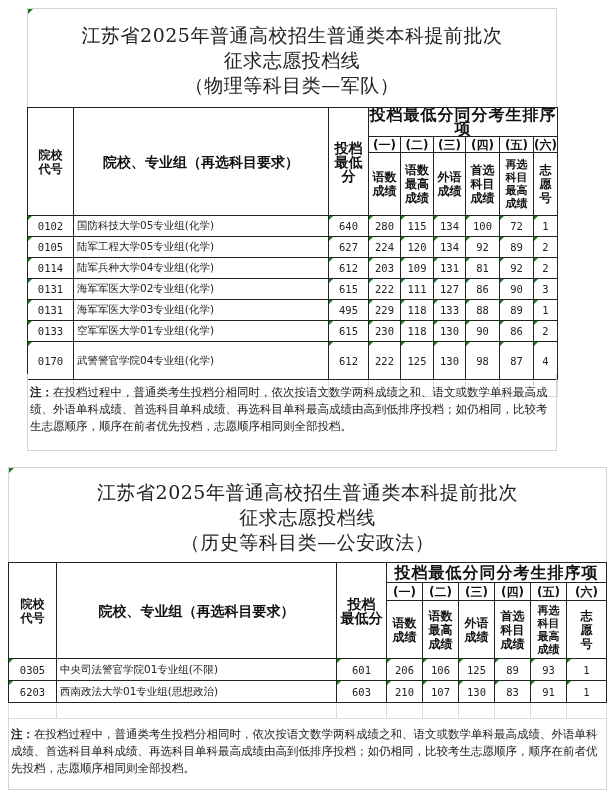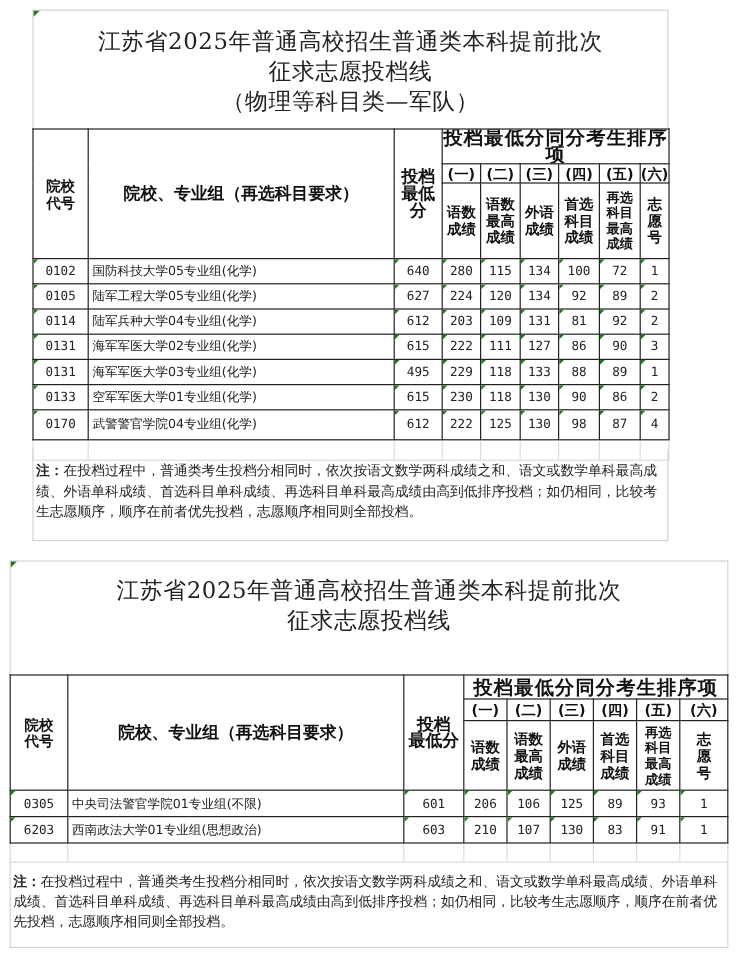--- a/index.html
+++ b/index.html
@@ -156,21 +156,21 @@
       <td><span class="tri"></span><span>0133</span></td>
       <td class="name">空军军医大学01专业组(化学)</td>
       <td><span class="tri"></span><span>615</span></td>
       <td><span class="tri"></span><span>230</span></td>
       <td><span class="tri"></span><span>118</span></td>
       <td><span class="tri"></span><span>130</span></td>
       <td><span class="tri"></span><span>90</span></td>
       <td><span class="tri"></span><span>86</span></td>
       <td><span class="tri"></span><span>2</span></td>
     </tr>
-    <tr style="height:25px">
+    <tr style="height:38px">
       <td><span class="tri"></span><span>0170</span></td>
       <td class="name">武警警官学院04专业组(化学)</td>
       <td><span class="tri"></span><span>612</span></td>
       <td><span class="tri"></span><span>222</span></td>
       <td><span class="tri"></span><span>125</span></td>
       <td><span class="tri"></span><span>130</span></td>
       <td><span class="tri"></span><span>98</span></td>
       <td><span class="tri"></span><span>87</span></td>
       <td><span class="tri"></span><span>4</span></td>
     </tr>
@@ -191,20 +191,21 @@
   <div class="note" style="left:27px; top:374px; width:530px; height:77px; padding-top:10px;">
     <b>注：</b><span>在投档过程中，普通类考生投档分相同时，依次按语文数学两科成绩之和、语文或数学单科最高成绩、外语单科成绩、首选科目单科成绩、再选科目单科最高成绩由高到低排序投档；如仍相同，比较考生志愿顺序，顺序在前者优先投档，志愿顺序相同则全部投档。</span>
   </div>
 </div>
 
 <div>
   <div class="title-box" style="left:8px; top:467px; width:599px; height:96px; padding-top:12px;">
     <span class="corner" style="left:0; top:0;"></span>
     <span class="l">江苏省2025年普通高校招生普通类本科提前批次</span>
     <span class="l">征求志愿投档线</span>
+    <span class="l">（历史等科目类—公安政法）</span>
   </div>
 
   <table class="grid" style="left:8px; top:562px; width:598px;">
     <colgroup>
       <col style="width:48px">
         <col style="width:280px">
         <col style="width:50px">
       <col style="width:36px">
         <col style="width:36px">
         <col style="width:36px">

